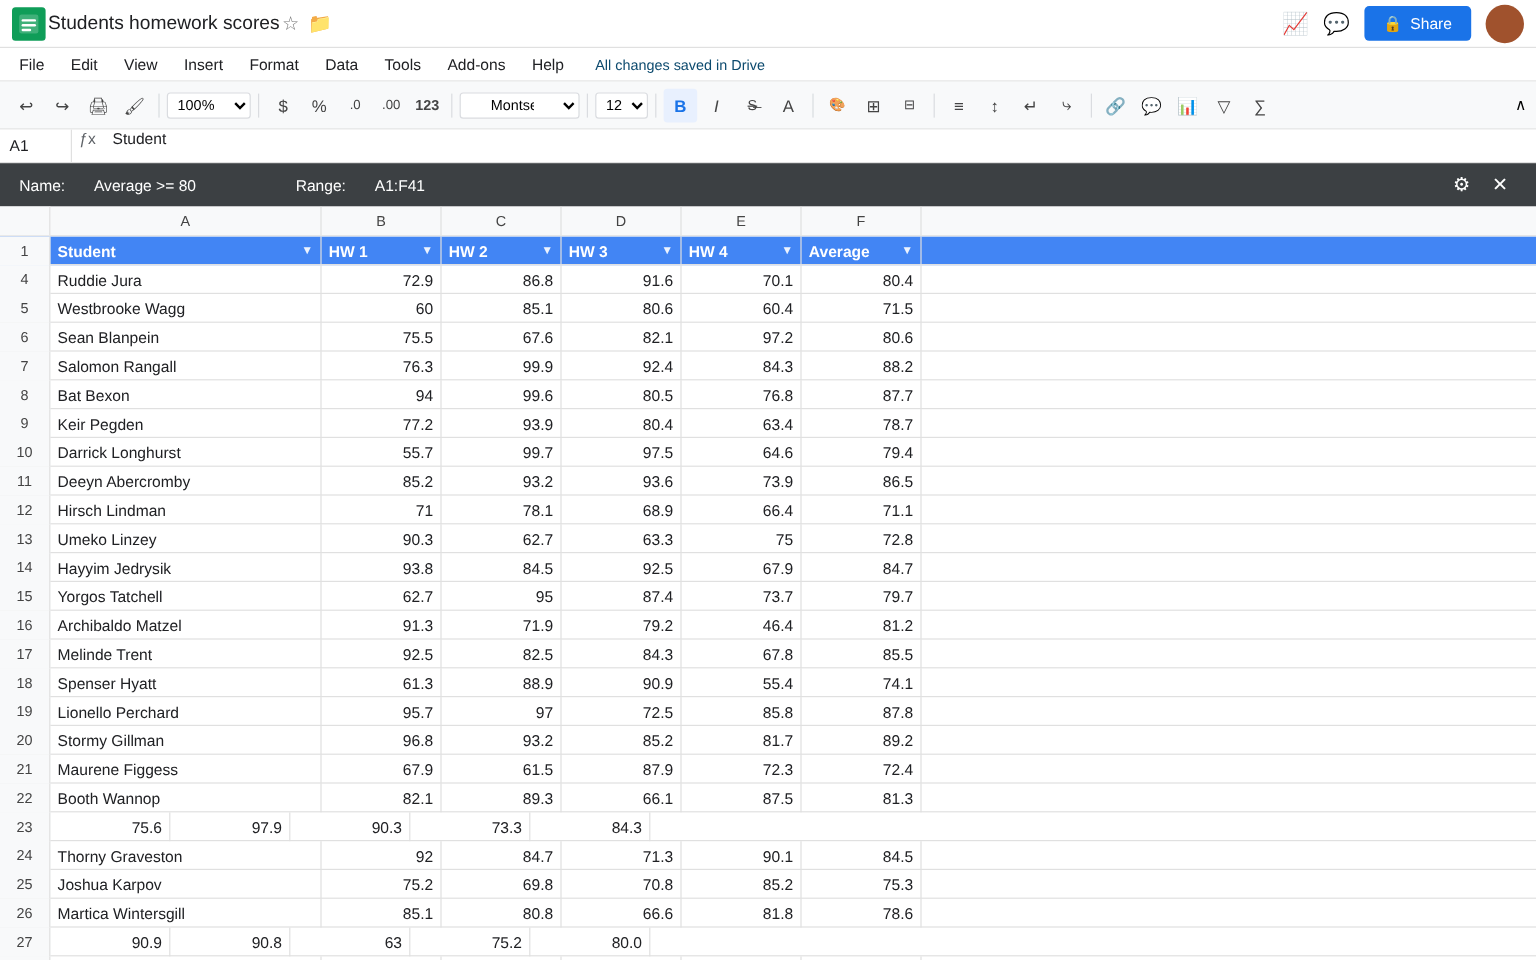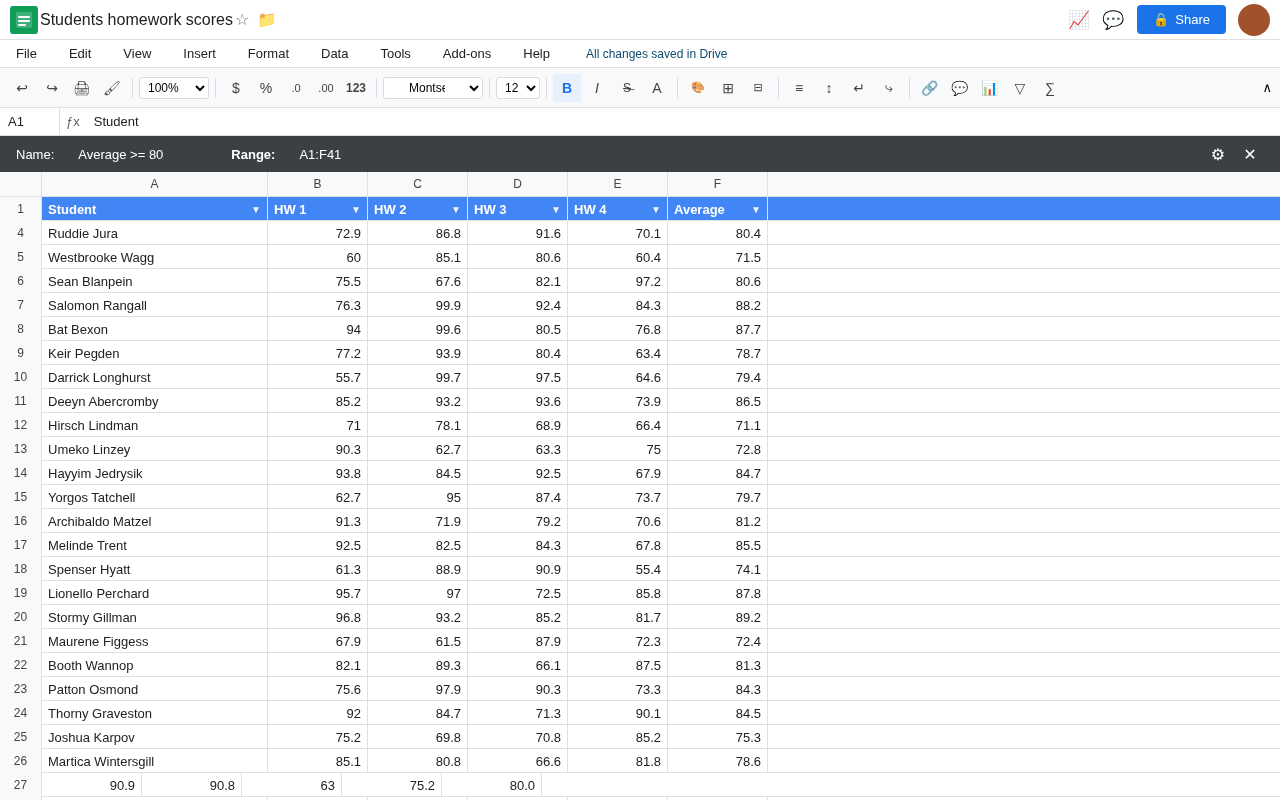--- a/index.html
+++ b/index.html
@@ -51,21 +51,21 @@
       background: #a0522d;
       overflow: hidden;
     }
 
     
     #menu-bar {
       height: 28px;
       display: flex;
       align-items: center;
       padding: 0 8px;
-      gap: 16px;
+      gap: 6px;
       border-bottom: 1px solid #e0e0e0;
     }
     .menu-item {
       padding: 3px 8px;
       font-size: 13px;
       color: #202124;
       cursor: pointer;
       border-radius: 3px;
     }
     #autosave {
@@ -121,21 +121,21 @@
       cursor: pointer;
     }
     .tb-bold { font-weight: bold; }
     .tb-italic { font-style: italic; }
     .tb-strike { text-decoration: line-through; }
 
     
     #formula-bar {
       height: 28px;
       display: flex;
-      align-items: center;
+      align-items: flex-start;
       border-bottom: 1px solid #e0e0e0;
       background: #fff;
     }
     #cell-ref {
       width: 60px;
       min-width: 60px;
       padding: 0 8px;
       font-size: 13px;
       color: #202124;
       border-right: 1px solid #e0e0e0;
@@ -374,21 +374,21 @@
 
 <div id="formula-bar">
   <div id="cell-ref">A1</div>
   <span style="padding: 0 6px; color: #5f6368; font-size:13px;">ƒx</span>
   <div id="formula-content">Student</div>
 </div>
 
 <div id="filter-bar">
   <span style="font-weight:500;">Name:</span>
   <span style="margin-left:4px;">Average &gt;= 80</span>
-  <span style="margin-left:48px; font-weight:700;">Range:</span>
+  <span style="margin-left:63px; font-weight:400;">Range:</span>
   <span style="margin-left:4px;">A1:F41</span>
   <div style="margin-left:auto; display:flex; gap:4px;">
     <div id="settings-icon" style="color:white; font-size:16px;">⚙</div>
     <div id="filter-close" style="color:white; font-size:16px;">✕</div>
   </div>
 </div>
 
 <div id="sheet-container">
 
   <div id="col-headers">
@@ -551,21 +551,21 @@
     <div class="cell cell-d">87.4</div>
     <div class="cell cell-e">73.7</div>
     <div class="cell cell-f">79.7</div>
   </div>
         <div class="grid-row">
     <div class="row-num">16</div>
     <div class="cell cell-a">Archibaldo Matzel</div>
     <div class="cell cell-b">91.3</div>
     <div class="cell cell-c">71.9</div>
     <div class="cell cell-d">79.2</div>
-    <div class="cell cell-e">70.6</div>
+    <div class="cell cell-e">46.4</div>
     <div class="cell cell-f">81.2</div>
   </div>
         <div class="grid-row">
     <div class="row-num">17</div>
     <div class="cell cell-a">Melinde Trent</div>
     <div class="cell cell-b">92.5</div>
     <div class="cell cell-c">82.5</div>
     <div class="cell cell-d">84.3</div>
     <div class="cell cell-e">67.8</div>
     <div class="cell cell-f">85.5</div>
@@ -610,21 +610,20 @@
     <div class="row-num">22</div>
     <div class="cell cell-a">Booth Wannop</div>
     <div class="cell cell-b">82.1</div>
     <div class="cell cell-c">89.3</div>
     <div class="cell cell-d">66.1</div>
     <div class="cell cell-e">87.5</div>
     <div class="cell cell-f">81.3</div>
   </div>
         <div class="grid-row">
     <div class="row-num">23</div>
-    <div class="cell cell-a">Patton Osmond</div>
     <div class="cell cell-b">75.6</div>
     <div class="cell cell-c">97.9</div>
     <div class="cell cell-d">90.3</div>
     <div class="cell cell-e">73.3</div>
     <div class="cell cell-f">84.3</div>
   </div>
         <div class="grid-row">
     <div class="row-num">24</div>
     <div class="cell cell-a">Thorny Graveston</div>
     <div class="cell cell-b">92</div>

